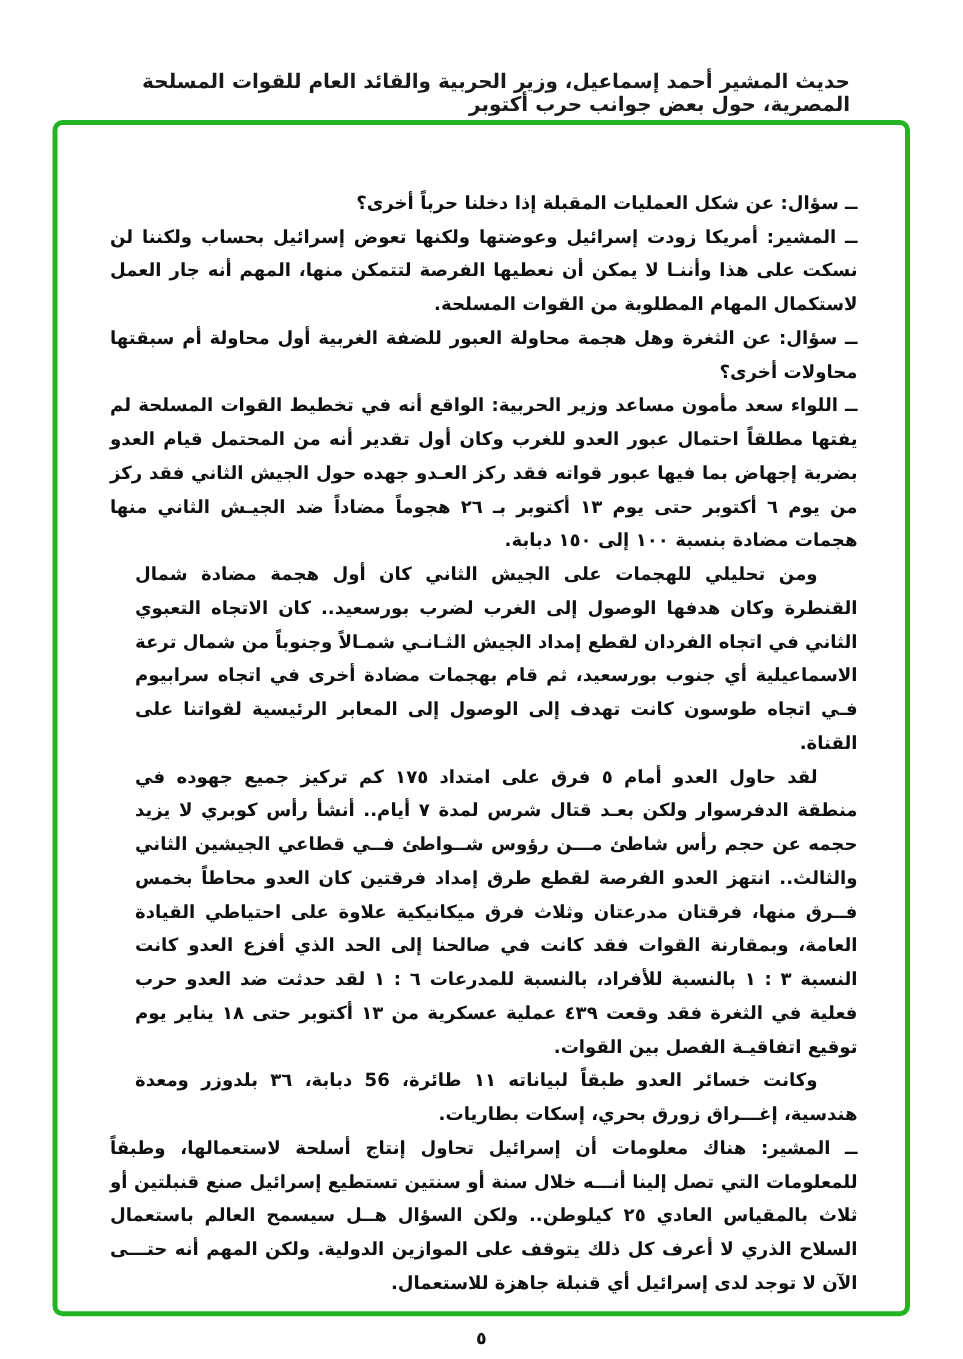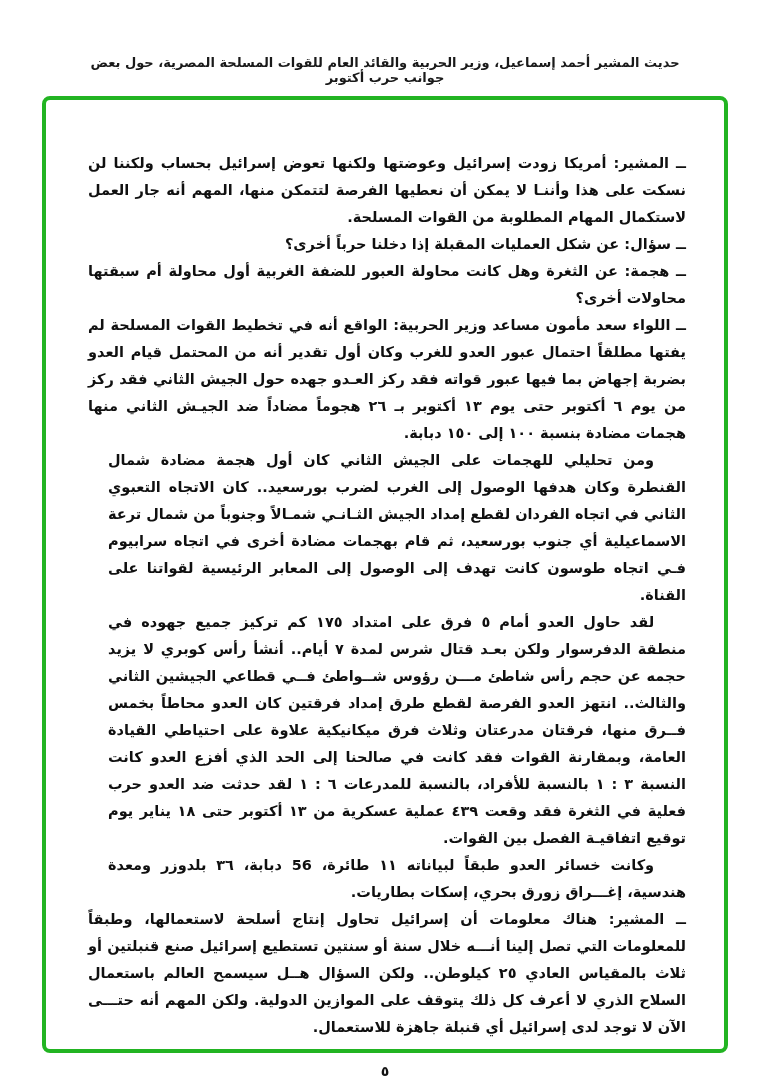--- a/index.html
+++ b/index.html
@@ -15,22 +15,21 @@
     overflow: hidden;
     font-family: "DejaVu Sans", sans-serif;
     color: #111111;
   }
   .header-title {
     position: absolute;
     top: 55px;
     left: 90px;
     right: 90px;
     direction: rtl;
-    text-align: center;
-    font-size: 13px;
+    font-size: 16px;
     font-weight: bold;
     color: #1a1a1a;
     letter-spacing: 0;
   }
   .green-frame {
     position: absolute;
     top: 96px;
     left: 42px;
     width: 686px;
     height: 957px;
@@ -73,23 +72,23 @@
 </head>
 <body>
 
 <div class="page">
 
   <div class="header-title">حديث المشير أحمد إسماعيل، وزير الحربية والقائد العام للقوات المسلحة المصرية، حول بعض جوانب حرب أكتوبر</div>
 
   <div class="green-frame"></div>
 
   <div class="content">
+    <p>ــ سؤال: عن شكل العمليات المقبلة إذا دخلنا حرباً أخرى؟</p>
     <p>ــ المشير: أمريكا زودت إسرائيل وعوضتها ولكنها تعوض إسرائيل بحساب ولكننا لن نسكت على هذا وأننـا لا يمكن أن نعطيها الفرصة لتتمكن منها، المهم أنه جار العمل لاستكمال المهام المطلوبة من القوات المسلحة.</p>
-    <p>ــ سؤال: عن شكل العمليات المقبلة إذا دخلنا حرباً أخرى؟</p>
-    <p>ــ هجمة: عن الثغرة وهل كانت محاولة العبور للضفة الغربية أول محاولة أم سبقتها محاولات أخرى؟</p>
+    <p>ــ سؤال: عن الثغرة وهل هجمة محاولة العبور للضفة الغربية أول محاولة أم سبقتها محاولات أخرى؟</p>
     <p>ــ اللواء سعد مأمون مساعد وزير الحربية: الواقع أنه في تخطيط القوات المسلحة لم يفتها مطلقاً احتمال عبور العدو للغرب وكان أول تقدير أنه من المحتمل قيام العدو بضربة إجهاض بما فيها عبور قواته فقد ركز العـدو جهده حول الجيش الثاني فقد ركز من يوم ٦ أكتوبر حتى يوم ١٣ أكتوبر بـ ٢٦ هجوماً مضاداً ضد الجيـش الثاني منها هجمات مضادة بنسبة ١٠٠ إلى ١٥٠ دبابة.</p>
     <p class="indent">ومن تحليلي للهجمات على الجيش الثاني كان أول هجمة مضادة شمال القنطرة وكان هدفها الوصول إلى الغرب لضرب بورسعيد.. كان الاتجاه التعبوي الثاني في اتجاه الفردان لقطع إمداد الجيش الثـانـي شمـالاً وجنوباً من شمال ترعة الاسماعيلية أي جنوب بورسعيد، ثم قام بهجمات مضادة أخرى في اتجاه سرابيوم فـي اتجاه طوسون كانت تهدف إلى الوصول إلى المعابر الرئيسية لقواتنا على القناة.</p>
     <p class="indent">لقد حاول العدو أمام ٥ فرق على امتداد ١٧٥ كم تركيز جميع جهوده في منطقة الدفرسوار ولكن بعـد قتال شرس لمدة ٧ أيام.. أنشأ رأس كوبري لا يزيد حجمه عن حجم رأس شاطئ مـــن رؤوس شــواطئ فــي قطاعي الجيشين الثاني والثالث.. انتهز العدو الفرصة لقطع طرق إمداد فرقتين كان العدو محاطاً بخمس فــرق منها، فرقتان مدرعتان وثلاث فرق ميكانيكية علاوة على احتياطي القيادة العامة، وبمقارنة القوات فقد كانت في صالحنا إلى الحد الذي أفزع العدو كانت النسبة ٣ : ١ بالنسبة للأفراد، بالنسبة للمدرعات ٦ : ١ لقد حدثت ضد العدو حرب فعلية في الثغرة فقد وقعت ٤٣٩ عملية عسكرية من ١٣ أكتوبر حتى ١٨ يناير يوم توقيع اتفاقيـة الفصل بين القوات.</p>
     <p class="indent">وكانت خسائر العدو طبقاً لبياناته ١١ طائرة، 56 دبابة، ٣٦ بلدوزر ومعدة هندسية، إغـــراق زورق بحري، إسكات بطاريات.</p>
     <p>ــ المشير: هناك معلومات أن إسرائيل تحاول إنتاج أسلحة لاستعمالها، وطبقاً للمعلومات التي تصل إلينا أنـــه خلال سنة أو سنتين تستطيع إسرائيل صنع قنبلتين أو ثلاث بالمقياس العادي ٢٥ كيلوطن.. ولكن السؤال هــل سيسمح العالم باستعمال السلاح الذري لا أعرف كل ذلك يتوقف على الموازين الدولية. ولكن المهم أنه حتـــى الآن لا توجد لدى إسرائيل أي قنبلة جاهزة للاستعمال.</p>
 
   </div>
 
   <div class="page-number">٥</div>
 

